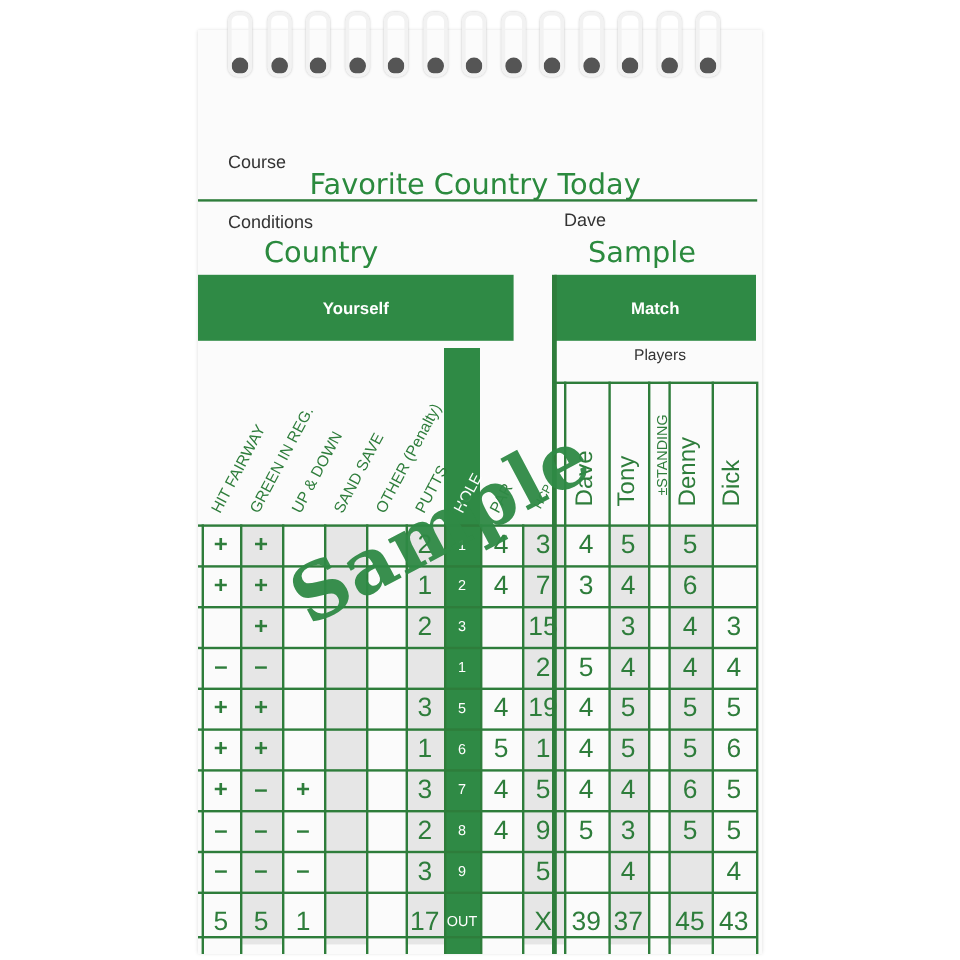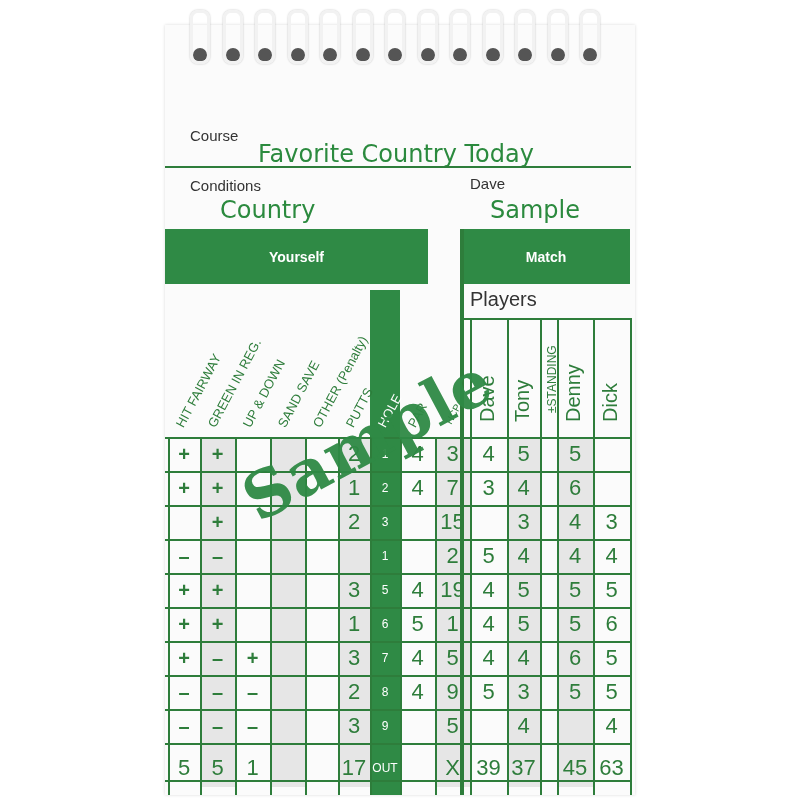--- a/index.html
+++ b/index.html
@@ -5,21 +5,21 @@
   html, body { margin:0; padding:0; }
   body { width:800px; height:800px; background:#ffffff; position:relative; overflow:hidden; font-family:"Liberation Sans", sans-serif; }
   .card { position:absolute; left:165px; top:25px; width:470px; height:770px; background:#fbfbfb; box-shadow:0 0 3px rgba(0,0,0,0.15); }
   .spiral { position:absolute; top:10px; left:190px; width:440px; height:60px; }
   .ring { position:absolute; top:0; width:14px; height:48px; border:3px solid #f2f2f2; border-radius:8px; background:transparent; box-shadow:0 0 2px #bbb; }
   .hole { position:absolute; top:38px; width:14px; height:14px; border-radius:7px; background:#555; }
   .label { position:absolute; color:#333; font-size:15px; }
   .hand { position:absolute; color:#2b8a3e; font-family:"DejaVu Sans", sans-serif; font-size:24px; }
   .rule { position:absolute; height:2px; background:#2e7d3b; }
   .band { position:absolute; background:#2f8a45; color:#fff; font-weight:bold; font-size:14px; display:flex; align-items:center; justify-content:center; }
-  .players-label { position:absolute; left:470px; top:288px; width:160px; text-align:left; color:#333; font-size:20px; }
+  .players-label { position:absolute; left:470px; top:288px; width:160px; text-align:center; color:#333; font-size:13px; }
   .vline { position:absolute; width:2px; background:#2e7d3b; }
   .hline { position:absolute; height:2px; background:#2e7d3b; }
   .diag-text { position:absolute; transform-origin:left bottom; transform:rotate(-62deg); color:#2e7d3b; font-size:13px; white-space:nowrap; }
   .vert-text { position:absolute; transform-origin:left bottom; transform:rotate(-90deg); color:#2e7d3b; font-size:20px; white-space:nowrap; }
   .cell { position:absolute; display:flex; align-items:center; justify-content:center; color:#2e7d3b; font-size:22px; }
   .sym { font-size:20px; font-weight:bold; }
   .holecell { color:#fff; font-size:12px; }
   .shade { position:absolute; background:#e6e6e6; }
   .holecol { position:absolute; background:#2f8a45; }
   .sample { position:absolute; left:230px; top:470px; transform:rotate(-28deg); transform-origin:left top; color:#2f8a45; font-family:"DejaVu Serif", serif; font-weight:bold; font-size:64px; opacity:0.95; letter-spacing:1px; }
@@ -256,16 +256,16 @@
     <div class="cell" style="left: 270px; top: 748px; width: 35px; height: 40px;"></div>
     <div class="cell" style="left: 305px; top: 748px; width: 33px; height: 40px;"></div>
     <div class="cell" style="left: 338px; top: 748px; width: 32px; height: 40px;">17</div>
     <div class="cell holecell" style="left: 370px; top: 748px; width: 30px; height: 40px;">OUT</div>
     <div class="cell" style="left: 400px; top: 748px; width: 35px; height: 40px;"></div>
     <div class="cell" style="left: 435px; top: 748px; width: 35px; height: 40px;">X</div>
     <div class="cell" style="left: 470px; top: 748px; width: 37px; height: 40px;">39</div>
     <div class="cell" style="left: 507px; top: 748px; width: 33px; height: 40px;">37</div>
     <div class="cell" style="left: 540px; top: 748px; width: 17px; height: 40px;"></div>
     <div class="cell" style="left: 557px; top: 748px; width: 36px; height: 40px;">45</div>
-    <div class="cell" style="left: 593px; top: 748px; width: 37px; height: 40px;">63</div>
+    <div class="cell" style="left: 593px; top: 748px; width: 37px; height: 40px;">43</div>
   </div>
 
 <div class="sample">Sample</div>
 
 </body></html>

